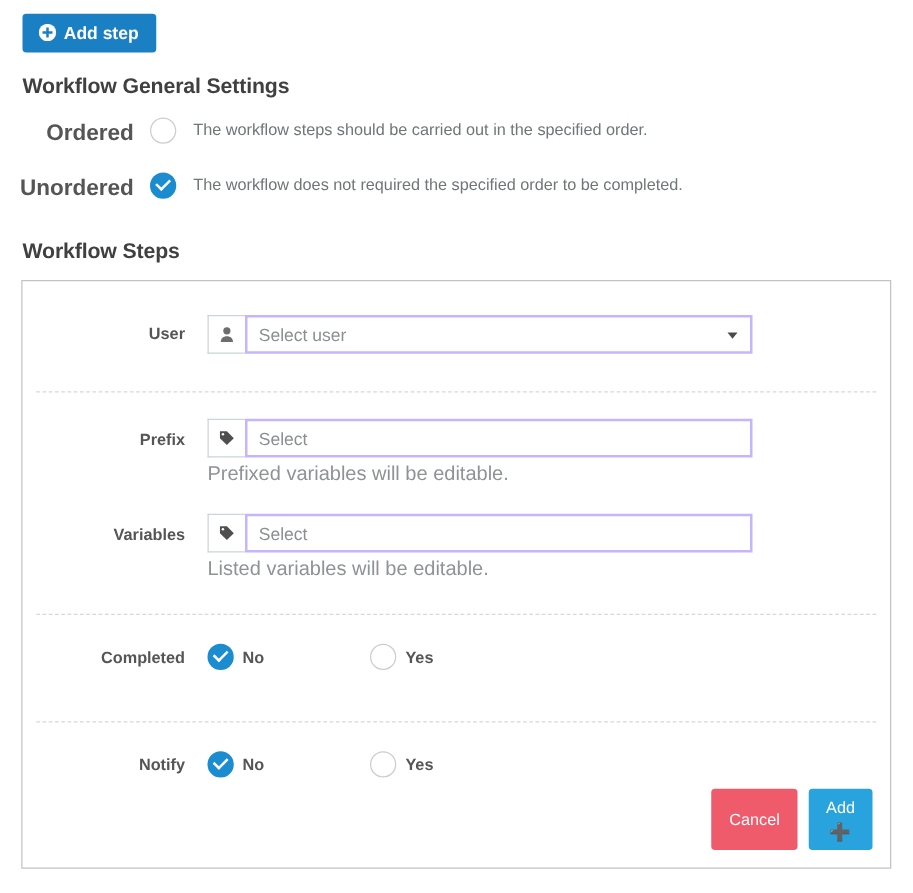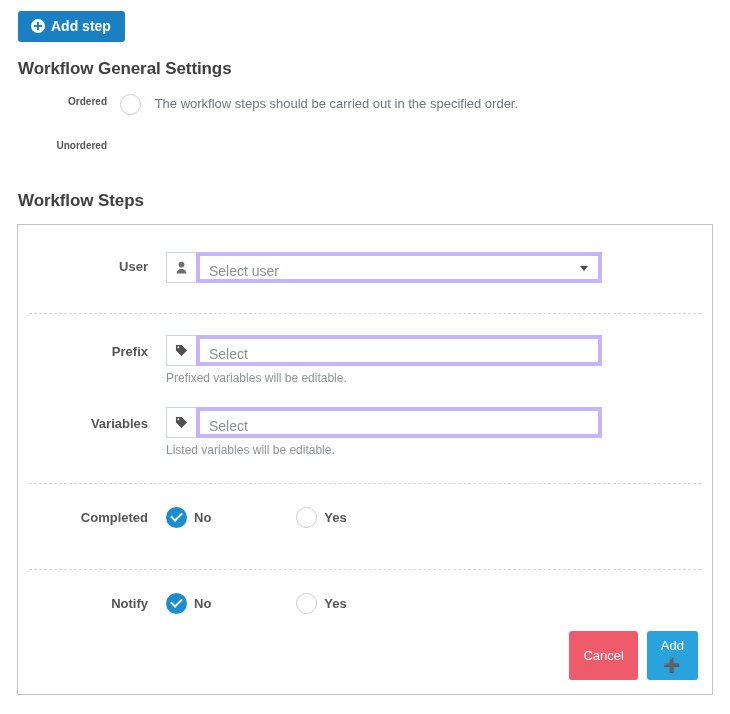--- a/index.html
+++ b/index.html
@@ -64,21 +64,21 @@
     position: relative;
     min-height: 30px;
     margin-bottom: 14px;
   }
   .gs-label {
     position: absolute;
     left: 0;
     top: 3px;
     width: 107px;
     text-align: right;
-    font-size: 10px;
+    font-size: 18px;
     font-weight: bold;
     color: #555555;
   }
   .gs-control {
     margin-left: 120px;
     display: block;
   }
   .radio-inline {
     display: inline-block;
     vertical-align: top;
@@ -159,25 +159,25 @@
     border-right: none;
     background: #ffffff;
     display: flex;
     align-items: center;
     justify-content: center;
     box-sizing: border-box;
   }
   .input-addon svg { display: block; }
   .input-field {
     flex: 1;
-    border: 4px solid #c4b5fd;
+    border: 2px solid #c4b5fd;
     height: 31px;
     box-sizing: border-box;
     display: flex;
-    align-items: flex-end;
+    align-items: center;
     padding: 0 9px;
     font-size: 14px;
     color: #8a8f92;
     position: relative;
     background: #ffffff;
   }
   .input-field .caret {
     position: absolute;
     right: 10px;
     top: 50%;
@@ -214,21 +214,21 @@
     margin-bottom: 4px;
   }
   .limit-sub {
     font-size: 12px;
     color: #8e9395;
     margin-left: 45px;
     margin-bottom: 14px;
   }
   .help-text {
     margin-left: 148px;
-    font-size: 12px;
+    font-size: 16px;
     color: #8e9395;
     padding-top: 5px;
   }
   .prefix-row { margin-bottom: 0; }
   .variables-row { margin-top: 22px; }
 
   
   .yn-row {
     position: relative;
     padding-top: 23px;
@@ -315,20 +315,24 @@
   <div class="gs-row">
     <div class="gs-label">Ordered</div>
     <div class="gs-control">
       <span class="radio off radio-inline"></span>
       <span class="gs-text" style="margin-left:10px;">The workflow steps should be carried out in the specified order.</span>
     </div>
   </div>
 
   <div class="gs-row" style="margin-bottom:0;">
     <div class="gs-label">Unordered</div>
+    <div class="gs-control">
+      <span class="radio on radio-inline"></span>
+      <span class="gs-text" style="margin-left:10px;">The workflow does not required the specified order to be completed.</span>
+    </div>
   </div>
 
 </div>
 
 <div class="section-title steps">Workflow Steps</div>
 
 <div class="panel">
 
   <div class="row user-row">
     <div class="row-label" style="top:34px;">User</div>

